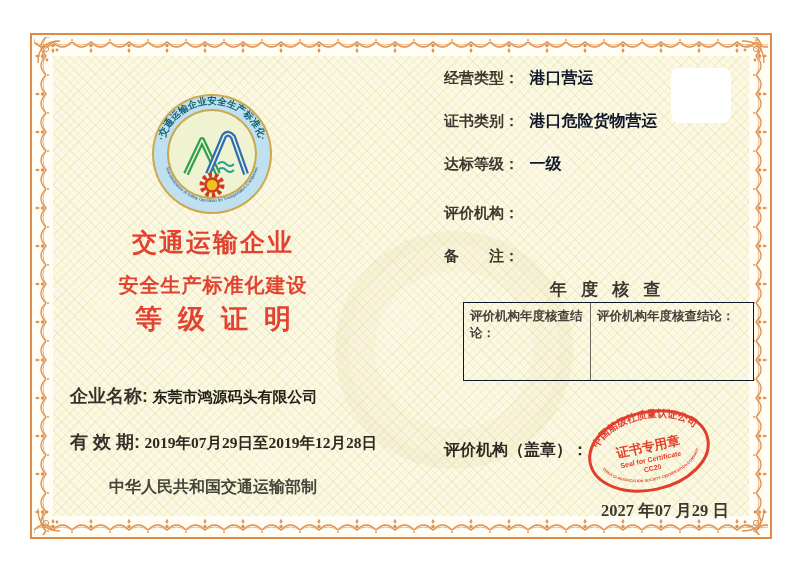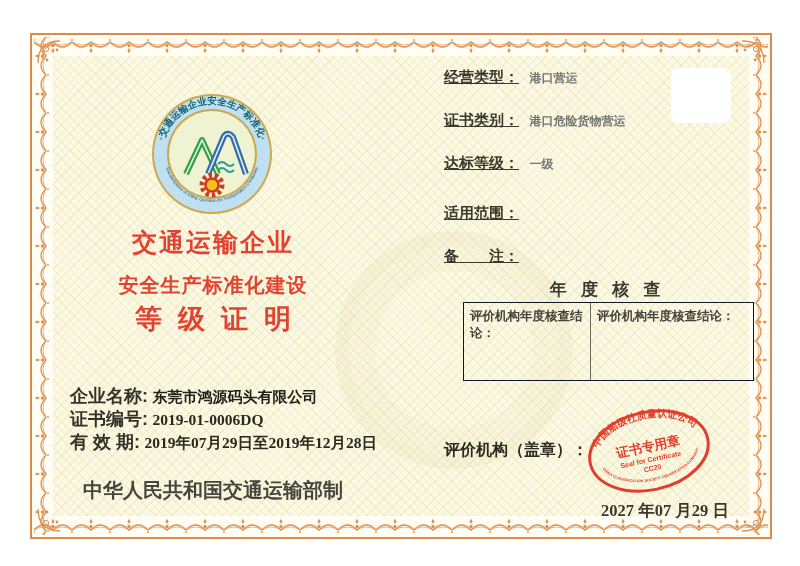--- a/index.html
+++ b/index.html
@@ -18,38 +18,38 @@
              border:14px solid rgba(224,214,156,.16);box-shadow:0 0 0 26px rgba(224,214,156,.10) inset;}
   .white-patch{position:absolute;left:671px;top:68px;width:60px;height:55px;background:#ffffff;border-radius:8px;}
   
   .content{position:absolute;inset:0;}
   .abs{position:absolute;}
   .title-line{left:60px;width:306px;text-align:center;color:#e2422f;font-weight:bold;}
   .t1{top:226px;font-size:25px;letter-spacing:2px;}
   .t2{top:272px;font-size:20px;letter-spacing:1px;}
   .t3{top:301px;font-size:27px;letter-spacing:16px;padding-left:16px;width:290px;}
   .fieldrow{white-space:nowrap;}
-  .flabel{font-weight:bold;color:#3b392e;font-size:15px;text-decoration:underline;}
-  .fvalue{font-weight:bold;color:#737373;font-size:12px;margin-left:6px;}
+  .flabel{font-weight:bold;color:#3b392e;font-size:15px;}
+  .fvalue{font-weight:bold;color:#0f172a;font-size:16px;margin-left:6px;}
   .r1{left:444px;top:68px;} .r2{left:444px;top:111px;} .r3{left:444px;top:154px;}
   .r4{left:444px;top:204px;} .r5{left:444px;top:247px;}
   .annual-title{left:463px;top:278px;width:289px;text-align:center;
                 font-family:"Liberation Serif",serif;font-weight:bold;font-size:17px;
                 letter-spacing:5px;color:#3c3a30;}
   .review-table{left:463px;top:302px;width:289px;height:77px;border:1px solid #0f172a;display:flex;}
   .review-cell{box-sizing:border-box;padding:5px 6px;font-family:"Liberation Serif",serif;
                font-weight:bold;font-size:12.5px;color:#44423a;}
   .cell-l{width:127px;border-right:1px solid #6b6a5c;}
   .cell-r{flex:1;}
   .c1{left:70px;top:384px;} .c2{left:70px;top:407px;} .c3{left:70px;top:430px;}
   .clabel{font-weight:bold;font-size:18px;color:#34322a;}
   .cv-hei{font-weight:bold;font-size:15px;color:#201f18;}
   .cv-song{font-family:"Liberation Serif",serif;font-weight:bold;font-size:15.5px;color:#2a281f;}
   .issuer{left:60px;top:477px;width:306px;text-align:center;
-          font-family:"Liberation Serif",serif;font-weight:bold;font-size:20px;color:#46453c;}
+          font-family:"Liberation Serif",serif;font-weight:bold;font-size:16px;color:#46453c;}
   .evaluator{left:444px;top:440px;font-weight:bold;font-size:16px;color:#2c2a22;}
   .seal-svg{left:583px;top:402px;}
   .date{left:575px;top:500px;width:180px;text-align:center;
         font-family:"Liberation Serif",serif;font-weight:bold;font-size:16.5px;color:#3a382e;}
   .logo-svg{left:150px;top:92px;}
 </style>
 </head>
 <body>
 
 <div class="stage">
@@ -138,41 +138,37 @@
     </div>
     <div class="abs fieldrow r3">
       <span class="flabel">达标等级：</span>
       <span class="fvalue">一级</span>
     </div>
     <div class="abs fieldrow r2">
       <span class="flabel">证书类别：</span>
       <span class="fvalue">港口危险货物营运</span>
     </div>
     <div class="abs fieldrow r4">
-      <span class="flabel">适用范围：</span>
+      <span class="flabel">评价机构：</span>
       <span class="fvalue"></span>
     </div>
     <div class="abs fieldrow r5">
       <span class="flabel">备　　注：</span>
       <span class="fvalue"></span>
     </div>
 
     <div class="abs annual-title">年 度 核 查</div>
     <div class="abs review-table">
       <div class="review-cell cell-l">评价机构年度核查结论：</div>
       <div class="review-cell cell-r">评价机构年度核查结论：</div>
     </div>
 
     <div class="abs fieldrow c1">
       <span class="clabel">企业名称:</span>
       <span class="cv-hei">东莞市鸿源码头有限公司</span>
-    </div>
-    <div class="abs fieldrow c2">
-      <span class="clabel">证书编号:</span>
-      <span class="cv-song">2019-01-0006DQ</span>
     </div>
     <div class="abs fieldrow c3">
       <span class="clabel">有 效 期:</span>
       <span class="cv-song">2019年07月29日至2019年12月28日</span>
     </div>
 
     <div class="abs issuer">中华人民共和国交通运输部制</div>
     <div class="abs evaluator">评价机构（盖章）：</div>
     <div class="abs date">2027 年07 月29 日</div>
 

